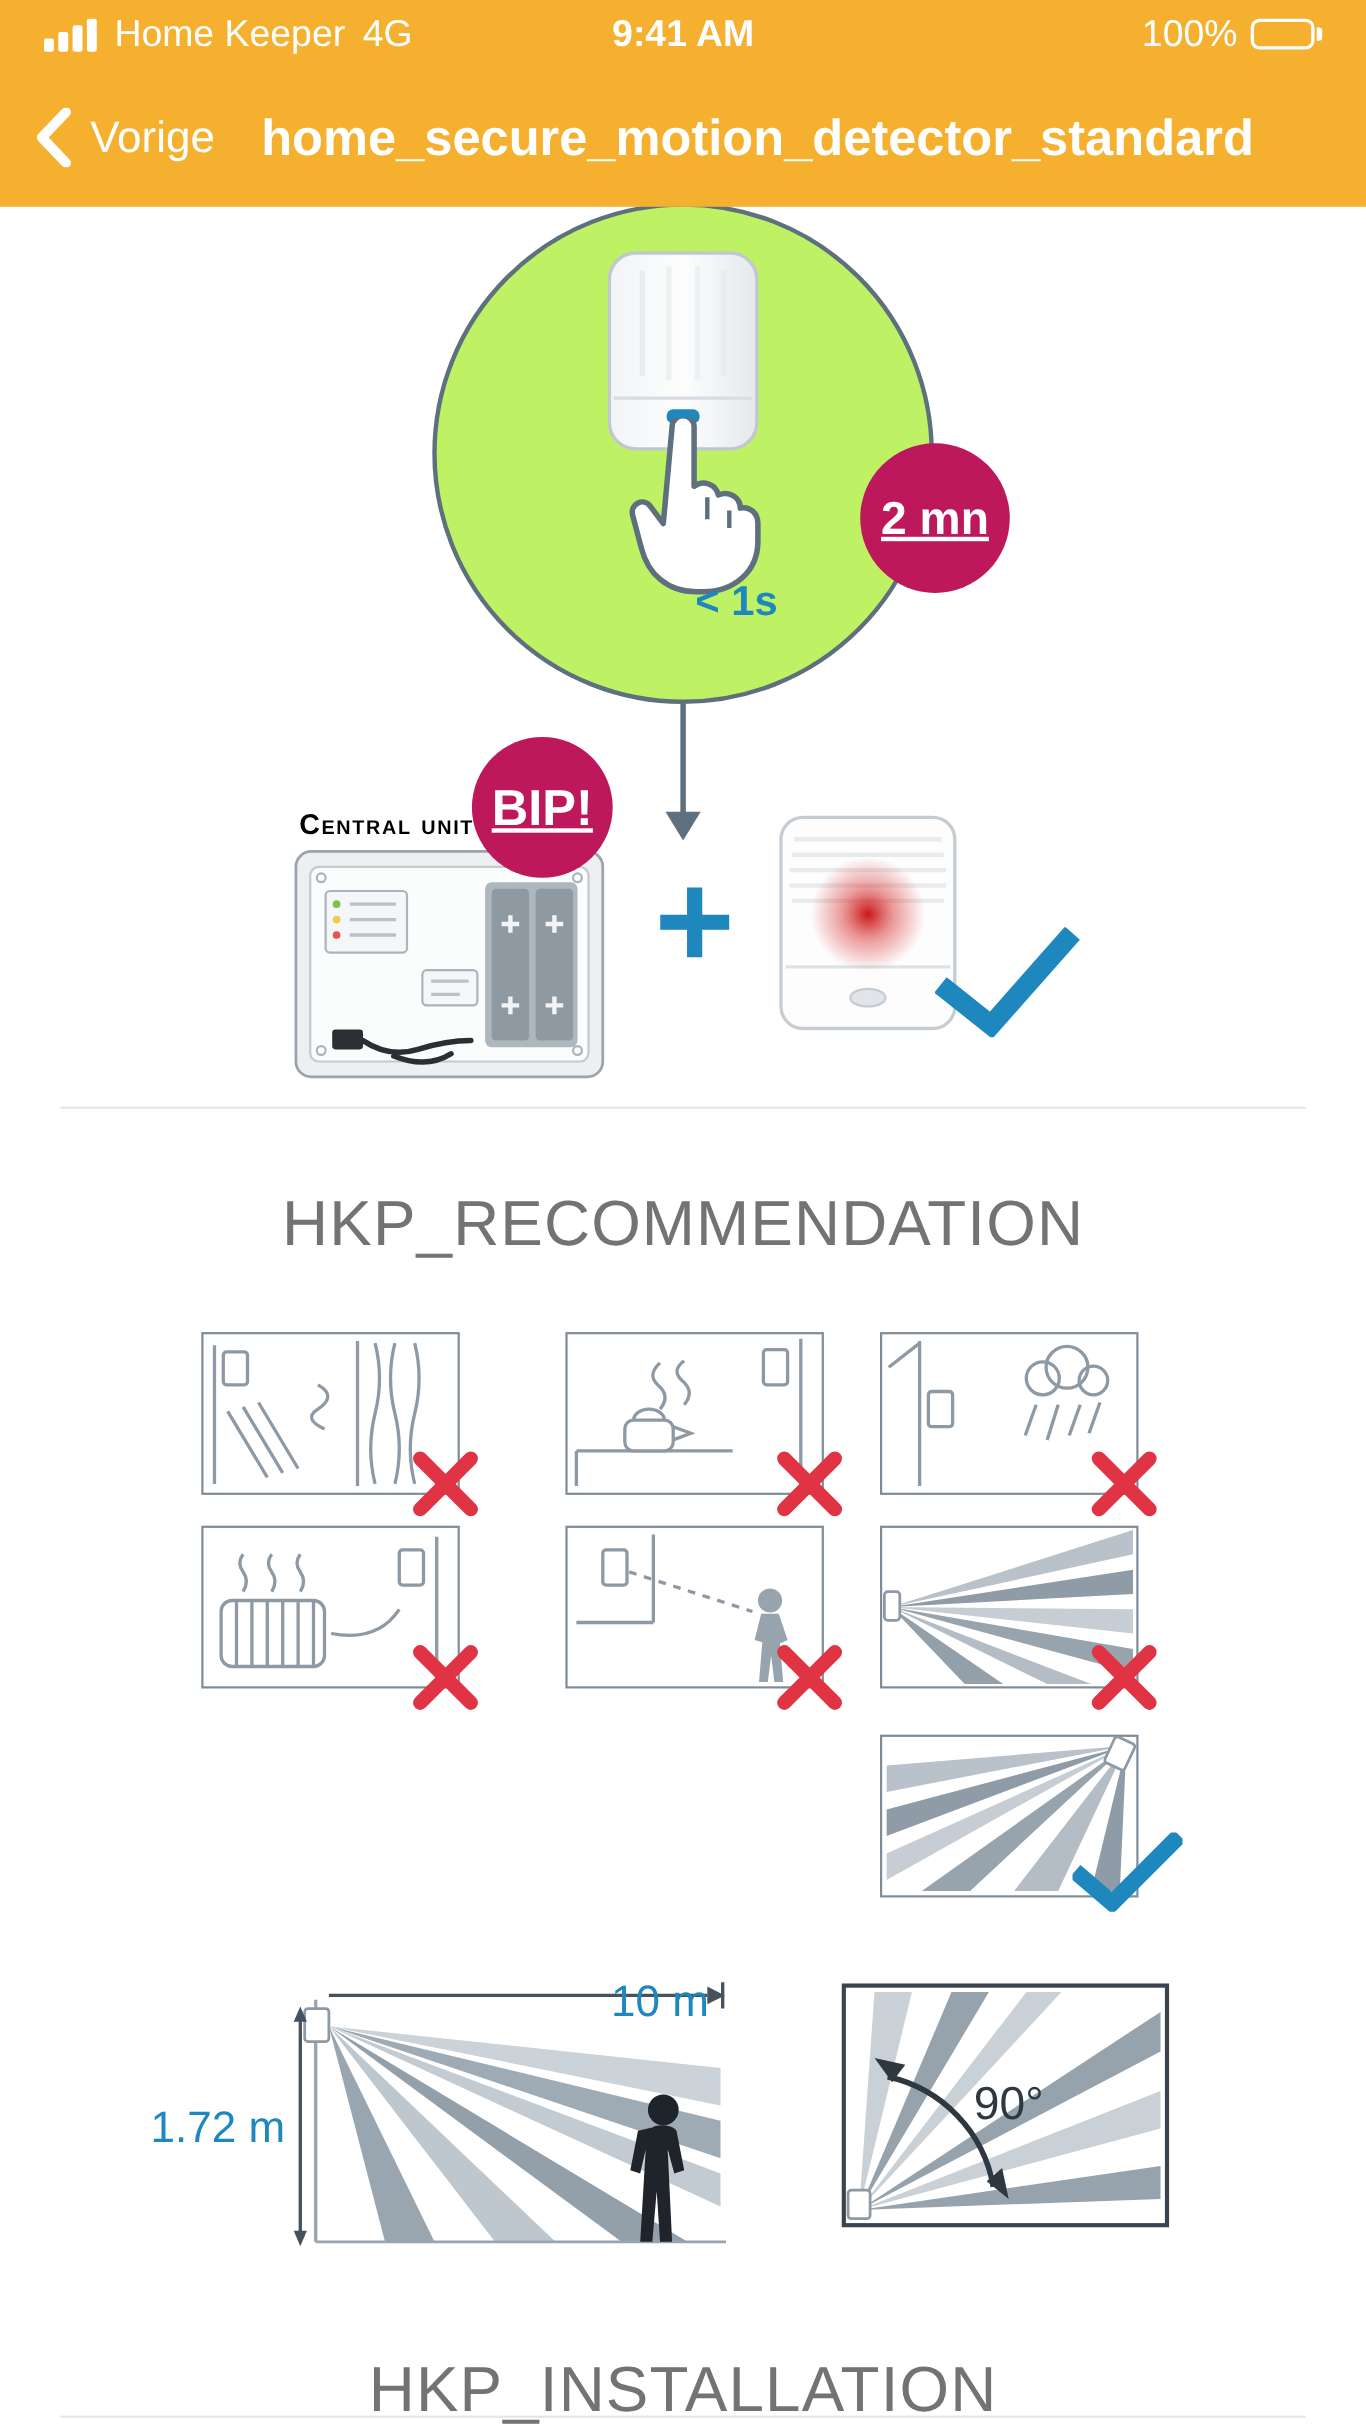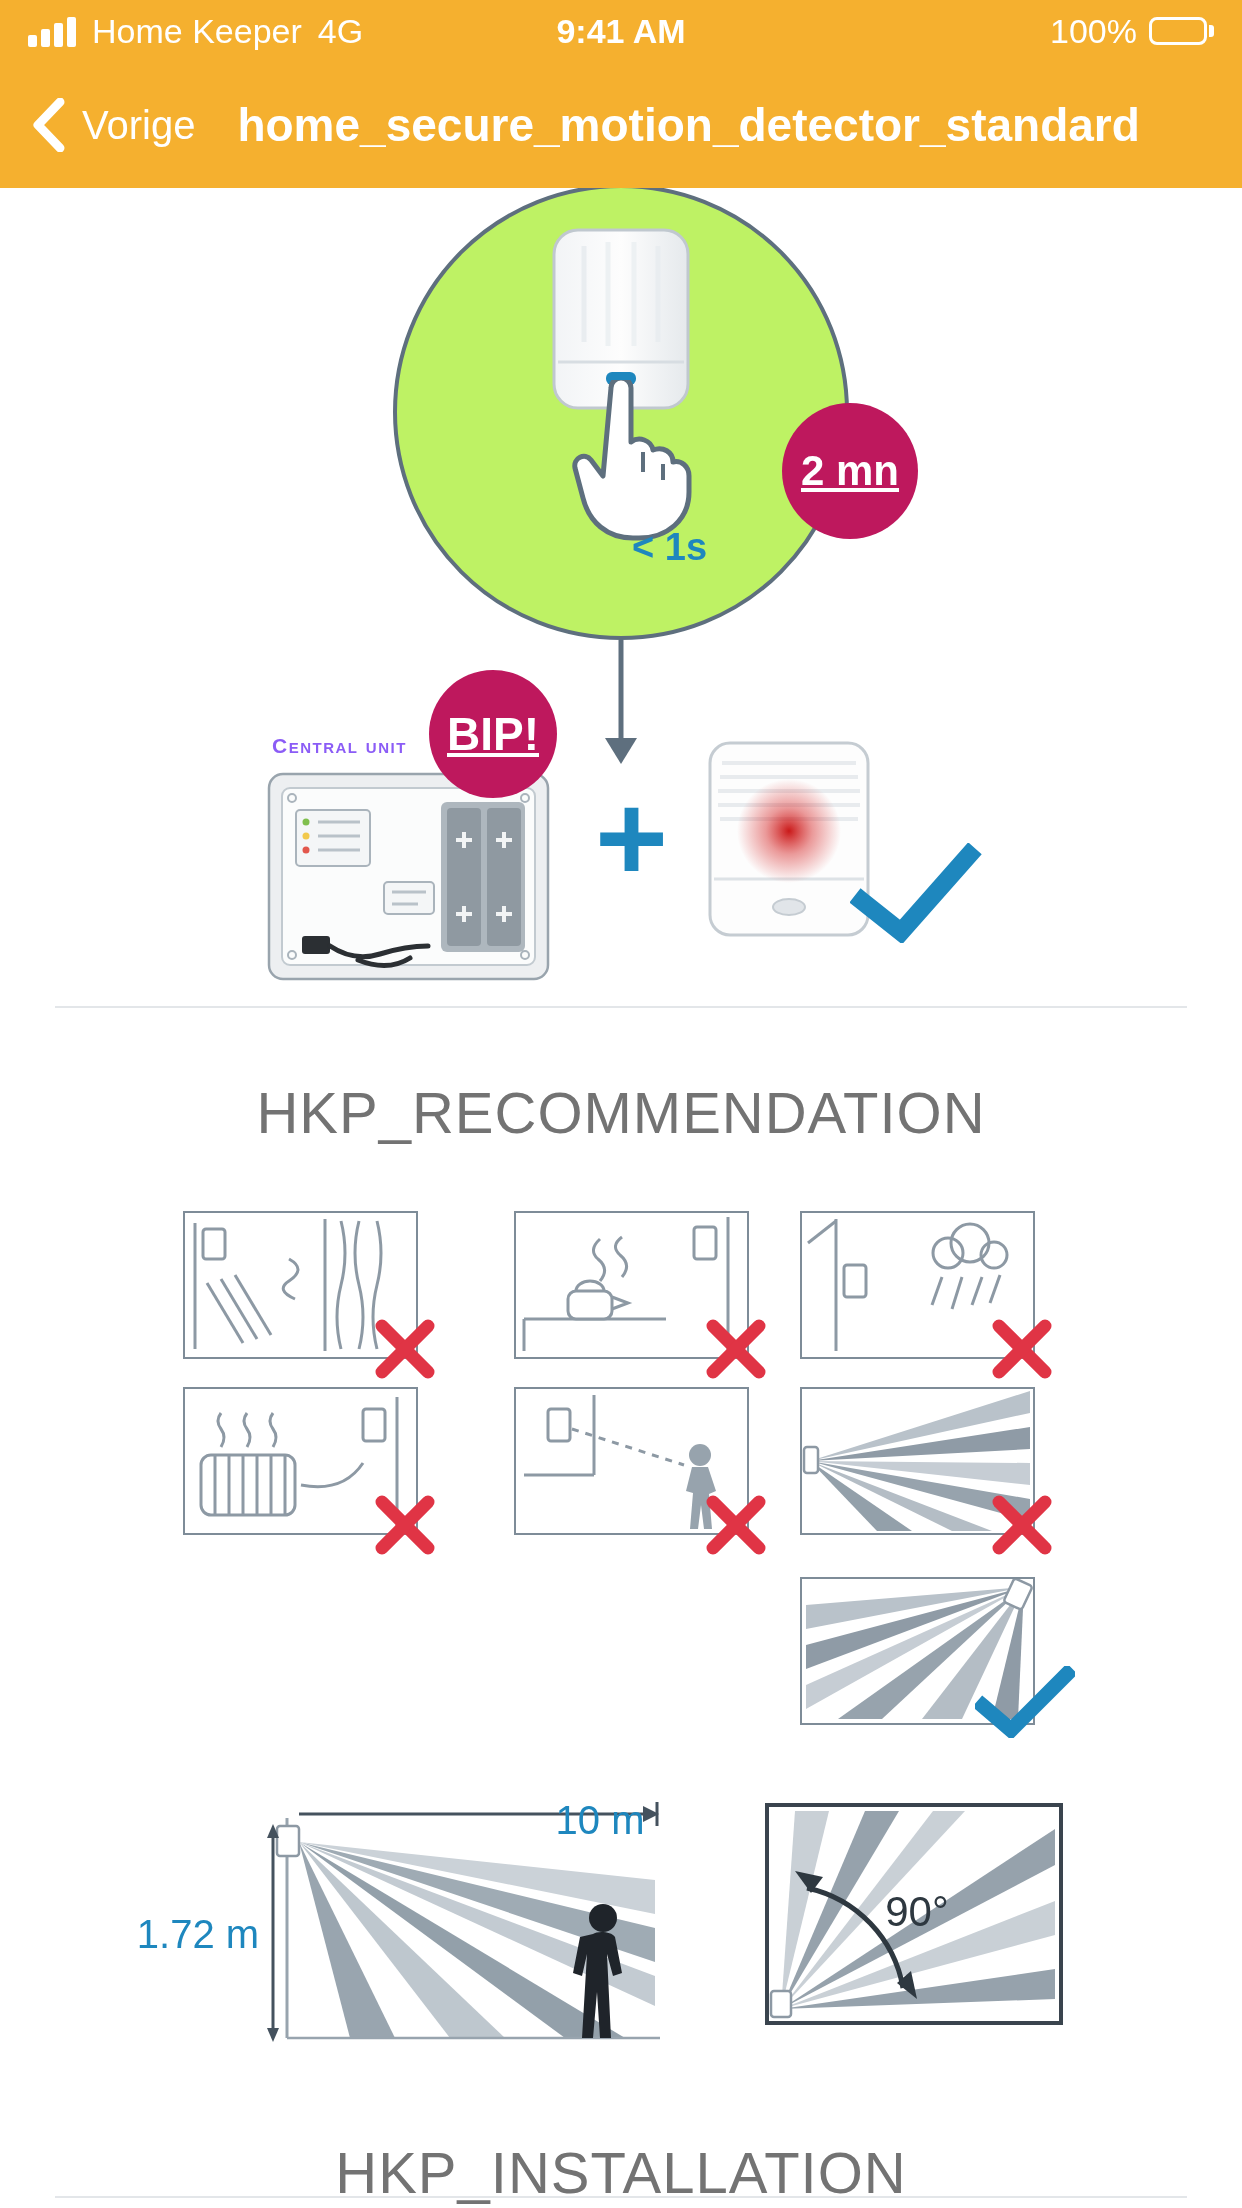--- a/index.html
+++ b/index.html
@@ -2,21 +2,21 @@
 <html><head>
 <meta charset="utf-8">
 <style>
   html,body{margin:0;padding:0;background:#fff;}
   body{width:1242px;height:2208px;position:relative;overflow:hidden;
        font-family:"Liberation Sans","DejaVu Sans",sans-serif;}
   .abs{position:absolute;}
 
   
   .header{position:absolute;top:0;left:0;width:1242px;height:188px;background:#F5B02F;z-index:5;}
-  .statusbar{position:absolute;top:0;left:0;width:1242px;height:62px;display:flex;align-items:center;padding:0 28px;box-sizing:border-box;color:#fff;}
+  .statusbar{position:absolute;top:0;left:0;width:1242px;height:62px;display:flex;align-items:center;padding:0 40px;box-sizing:border-box;color:#fff;}
   .sb-left{display:flex;align-items:center;gap:16px;}
   .sb-carrier{font-size:34px;font-weight:500;}
   .sb-net{font-size:34px;font-weight:400;}
   .sb-time{position:absolute;left:0;top:0;width:1242px;height:62px;display:flex;align-items:center;justify-content:center;font-size:34px;font-weight:700;pointer-events:none;}
   .sb-right{margin-left:auto;display:flex;align-items:center;gap:12px;z-index:2;}
   .sb-batt-pct{font-size:34px;font-weight:500;}
   .signal{display:flex;align-items:flex-end;gap:4px;height:32px;}
   .signal i{display:block;width:9px;background:#fff;border-radius:2px;}
   .batt{display:flex;align-items:center;}
   .batt .shell{width:58px;height:28px;border:3px solid #fff;border-radius:8px;padding:3px;box-sizing:border-box;}
@@ -30,21 +30,21 @@
 
   
   .content{position:absolute;top:188px;left:0;width:1242px;height:2020px;background:#fff;}
 
   .big-circle{position:absolute;left:393px;top:-4px;width:456px;height:456px;border:4px solid #5E6F7E;border-radius:50%;box-sizing:border-box;background:#bef264;}
   .press-label{position:absolute;left:235px;top:338px;font-size:38px;font-weight:600;color:#1E87BE;}
   .badge{border-radius:50%;background:#be185d;color:#fff;display:flex;align-items:center;justify-content:center;font-weight:700;text-decoration:underline;}
   .badge-2mn{left:782px;top:215px;width:136px;height:136px;font-size:42px;z-index:3;}
   .badge-bip{left:429px;top:482px;width:128px;height:128px;font-size:46px;z-index:3;}
 
-  .unit-label{left:272px;top:546px;font-size:21px;letter-spacing:1.5px;color:#8b5cf6;font-variant:small-caps;font-weight:600;}
+  .unit-label{left:272px;top:546px;font-size:26px;letter-spacing:1.5px;color:#000000;font-variant:small-caps;font-weight:600;}
   .plus-sign{left:574px;top:592px;width:115px;text-align:center;font-size:125px;line-height:115px;font-weight:700;color:#1E87BE;}
 
   .divider{left:55px;width:1132px;height:2px;background:#E3E6E9;}
 
   .h2{left:0;width:1242px;text-align:center;font-size:58px;line-height:70px;font-weight:400;color:#737373;letter-spacing:1px;}
 
   .wbox{position:absolute;width:235px;height:148px;border:2px solid #7E8C98;box-sizing:border-box;background:#fff;}
 
   .diag-label{font-size:40px;line-height:44px;font-weight:500;color:#1E87BE;text-align:center;}
   .angle-label{font-size:42px;line-height:44px;font-weight:500;color:#2E3840;text-align:center;}

